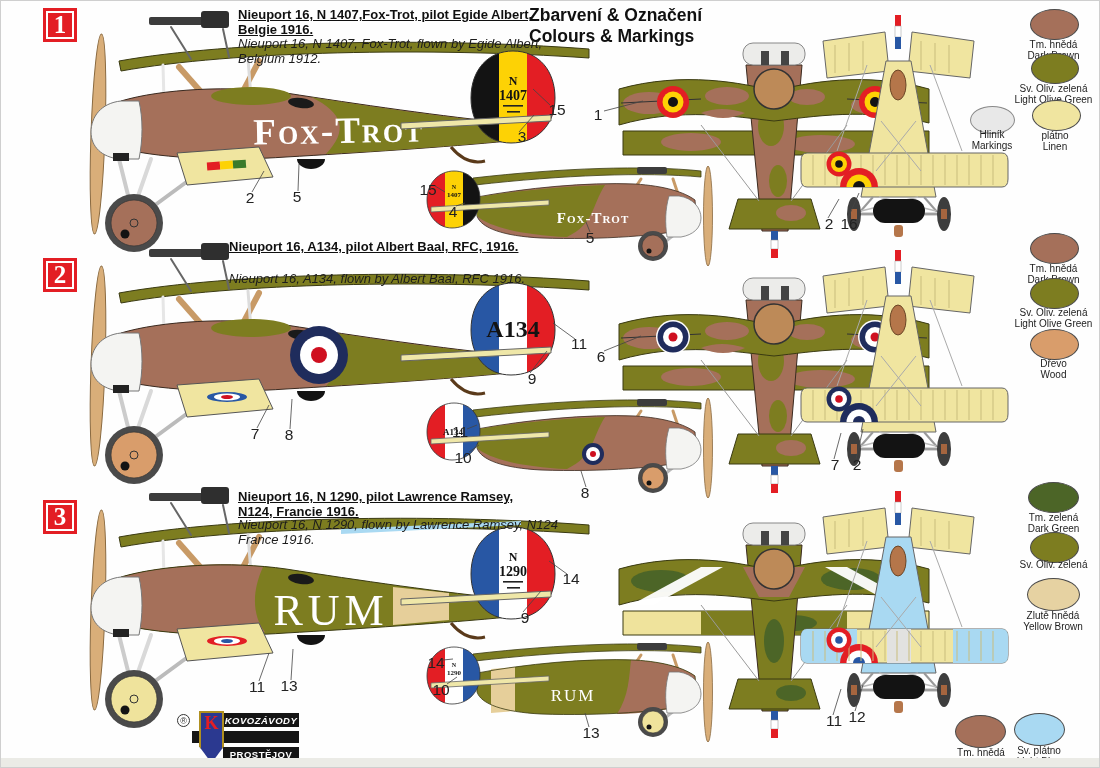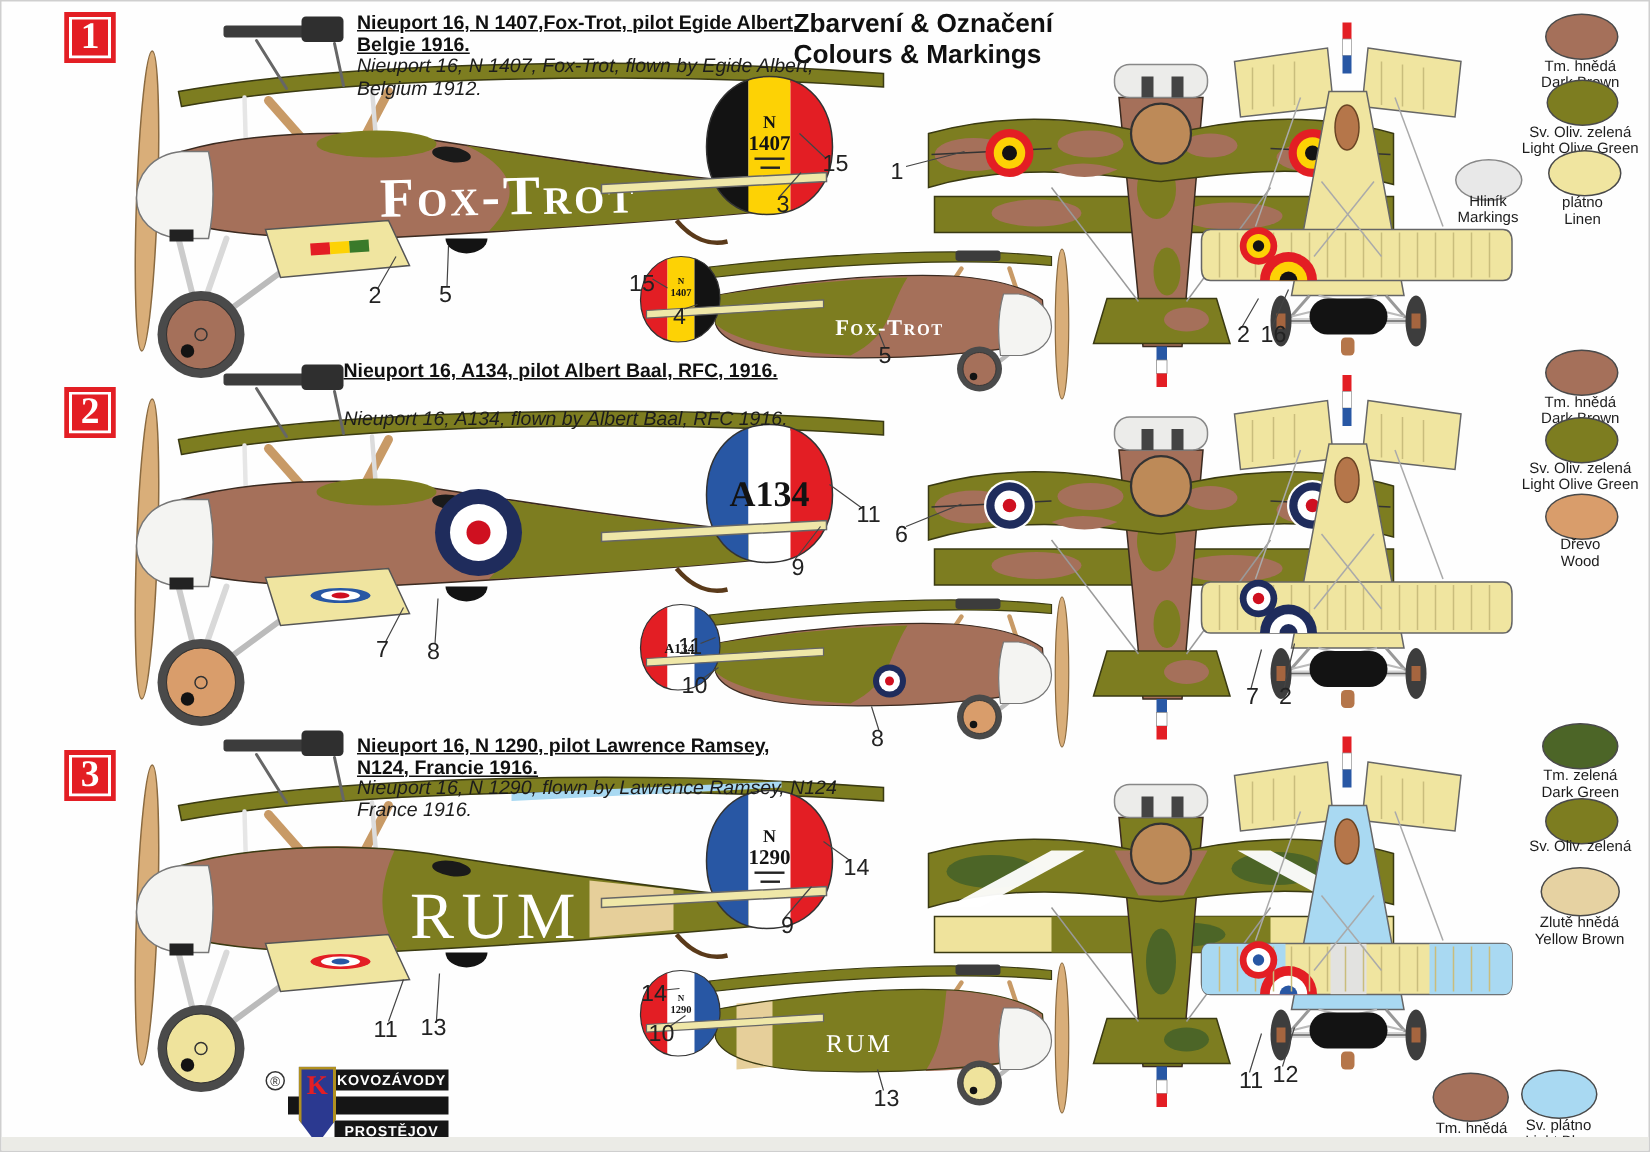--- a/index.html
+++ b/index.html
@@ -16,21 +16,21 @@
   .header{position:absolute;left:528px;top:4px;font-weight:bold;font-size:17.5px;line-height:1.22;color:#101010;}
   .sw{position:absolute;border-radius:50%;border:1px solid #4a4a4a;}
   .swl{position:absolute;font-size:10px;line-height:1.1;text-align:center;color:#1c1c1c;}
   .co{position:absolute;transform:translate(-50%,-50%);font-size:15.5px;color:#222;}
   .edge{position:absolute;left:0;top:757px;width:1100px;height:11px;background:#ebebe6;}
   .logo{position:absolute;left:176px;top:710px;width:122px;height:52px;}
   .logo-r{position:absolute;left:0;top:3px;width:13px;height:13px;border:1.5px solid #333;border-radius:50%;
           font-size:9px;line-height:12px;text-align:center;color:#333;background:#fff;box-sizing:border-box;}
   .logo-bar{position:absolute;background:#151515;color:#fff;font-weight:bold;font-size:9.5px;
             letter-spacing:.5px;display:flex;align-items:center;justify-content:center;}
-  .logo-bar1{left:46px;top:2px;width:76px;height:14px;}
+  .logo-bar1{left:46px;top:2px;width:76px;height:14px;font-style:italic;}
   .logo-bar2{left:15px;top:20px;width:107px;height:12px;}
   .logo-bar3{left:46px;top:36px;width:76px;height:14px;}
   .logo-shield{position:absolute;left:22px;top:0;width:25px;height:52px;background:#2b3990;
                border:2px solid #b09020;box-sizing:border-box;
                clip-path:polygon(0 0,100% 0,100% 68%,50% 100%,0 68%);
                display:flex;justify-content:center;color:#e31e24;font-weight:bold;font-size:18px;
                font-family:"Liberation Serif",serif;}
 </style>
 </head>
 <body>

